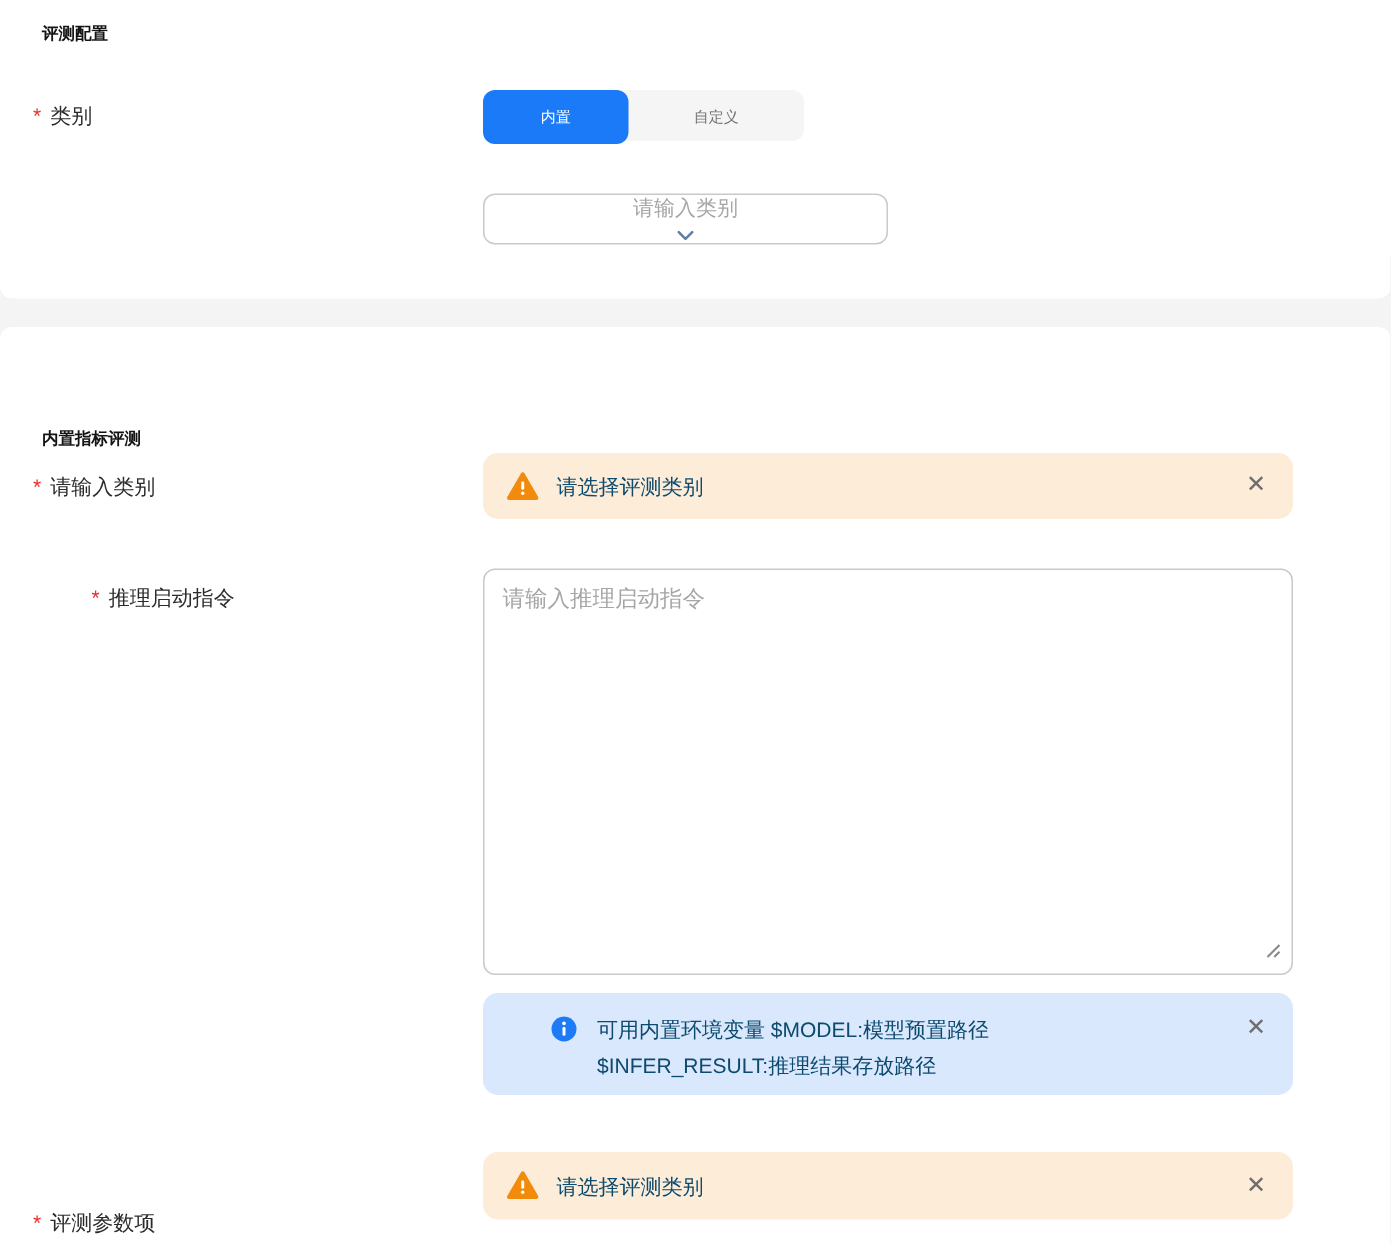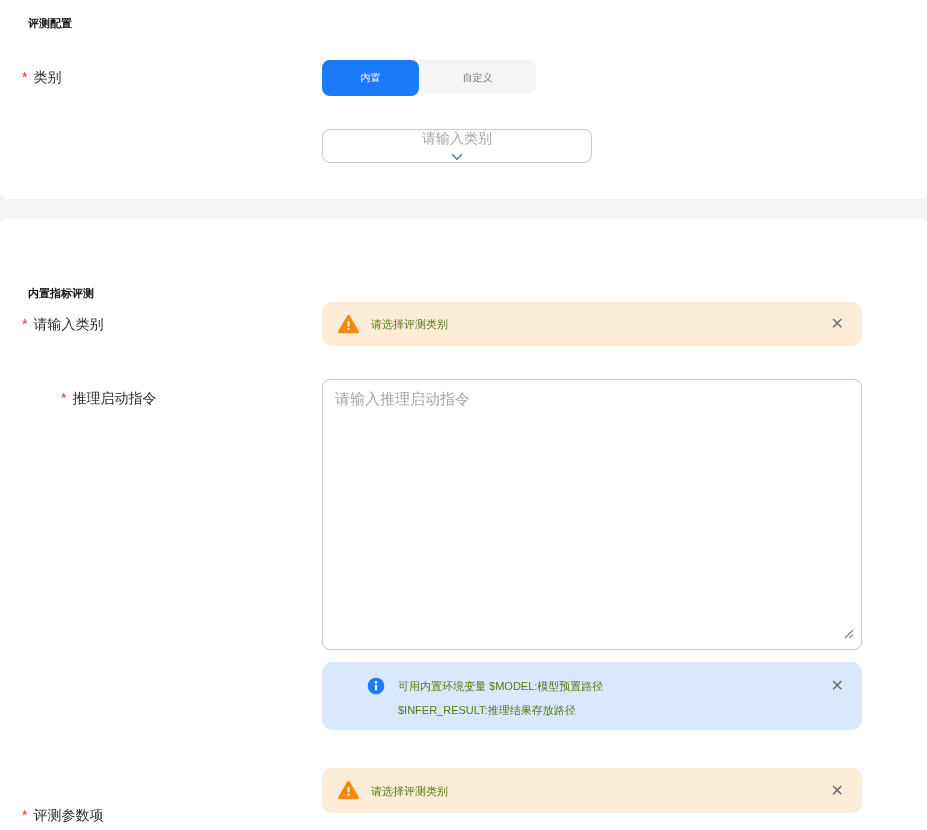--- a/index.html
+++ b/index.html
@@ -30,21 +30,21 @@
   .select .ph{flex:1;color:#a6a6a6;}
   .select svg{flex:none;}
 
   
 
   
   .alert{position:absolute;left:322px;width:540px;box-sizing:border-box;border-radius:10px;display:flex;align-items:center;padding:0 16px;}
   .alert-warning{background:#fcecd8;}
   .alert-info{background:#d9e8fd;align-items:flex-start;padding-top:12px;padding-left:44px;}
   .alert .icon{flex:none;margin-right:12px;display:flex;}
-  .alert .msg{flex:1;color:#4d7c0f;font-size:11px;line-height:24px;}
+  .alert .msg{flex:1;color:#0c4a6e;font-size:14px;line-height:24px;}
   .alert .close{flex:none;color:#6e6e6e;font-size:16px;line-height:16px;cursor:pointer;padding:2px;}
   .alert-info .close{margin-top:2px;}
 
   
   .textarea-wrap{position:absolute;left:322px;top:161px;width:540px;height:271px;}
   .textarea-wrap textarea{
     width:100%;height:100%;box-sizing:border-box;border:1px solid #c9c9c9;border-radius:8px;
     padding:10px 12px;font-family:"Liberation Sans","DejaVu Sans",sans-serif;font-size:15px;color:#2b2b2b;
     resize:none;outline:none;background:#fff;
   }

